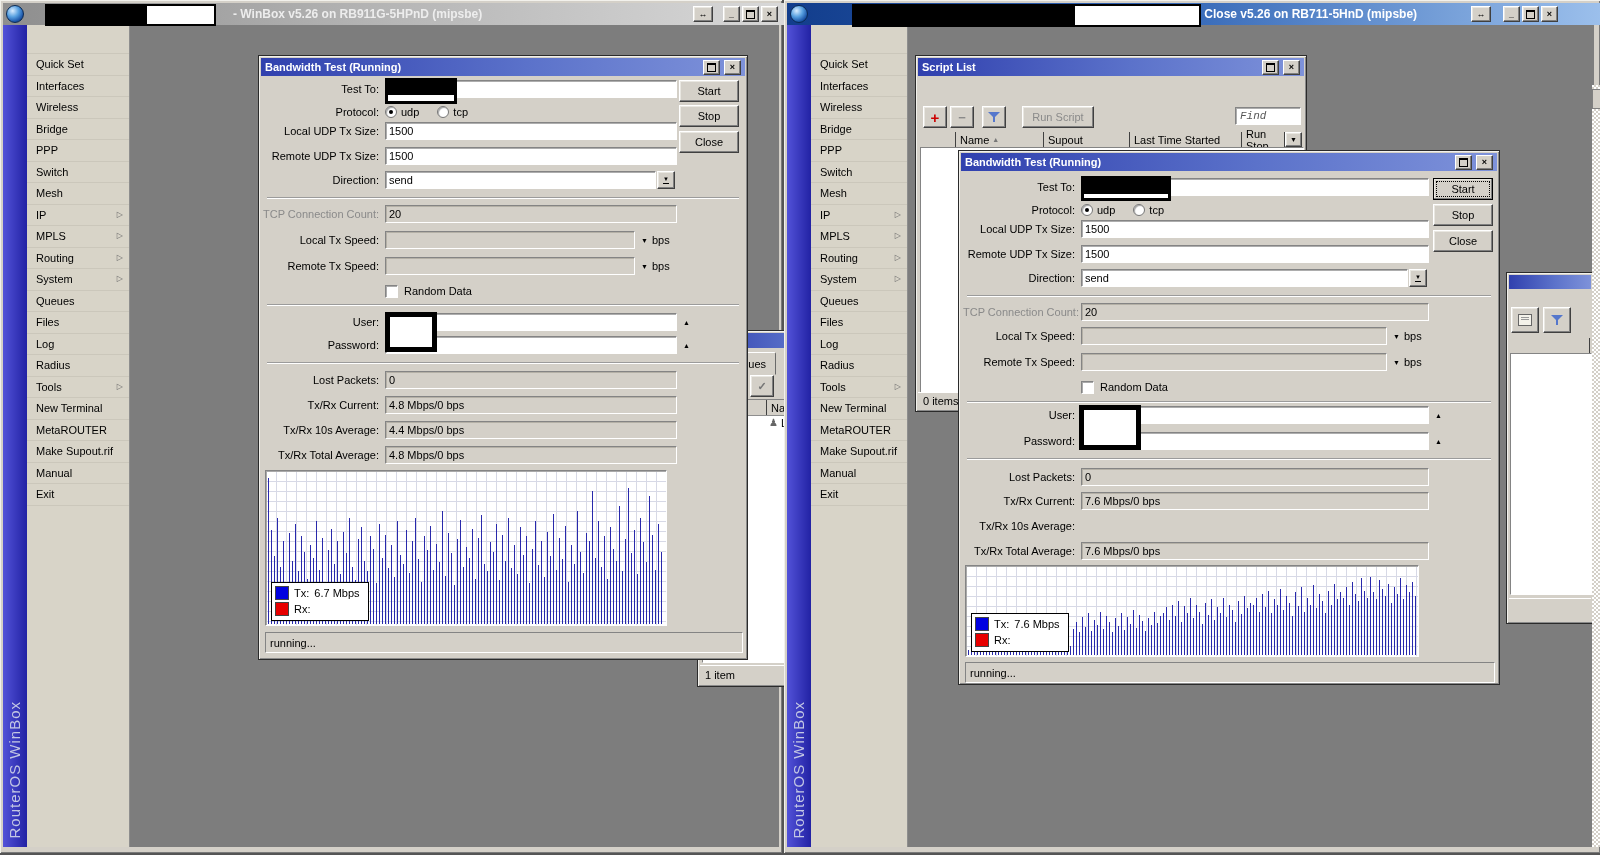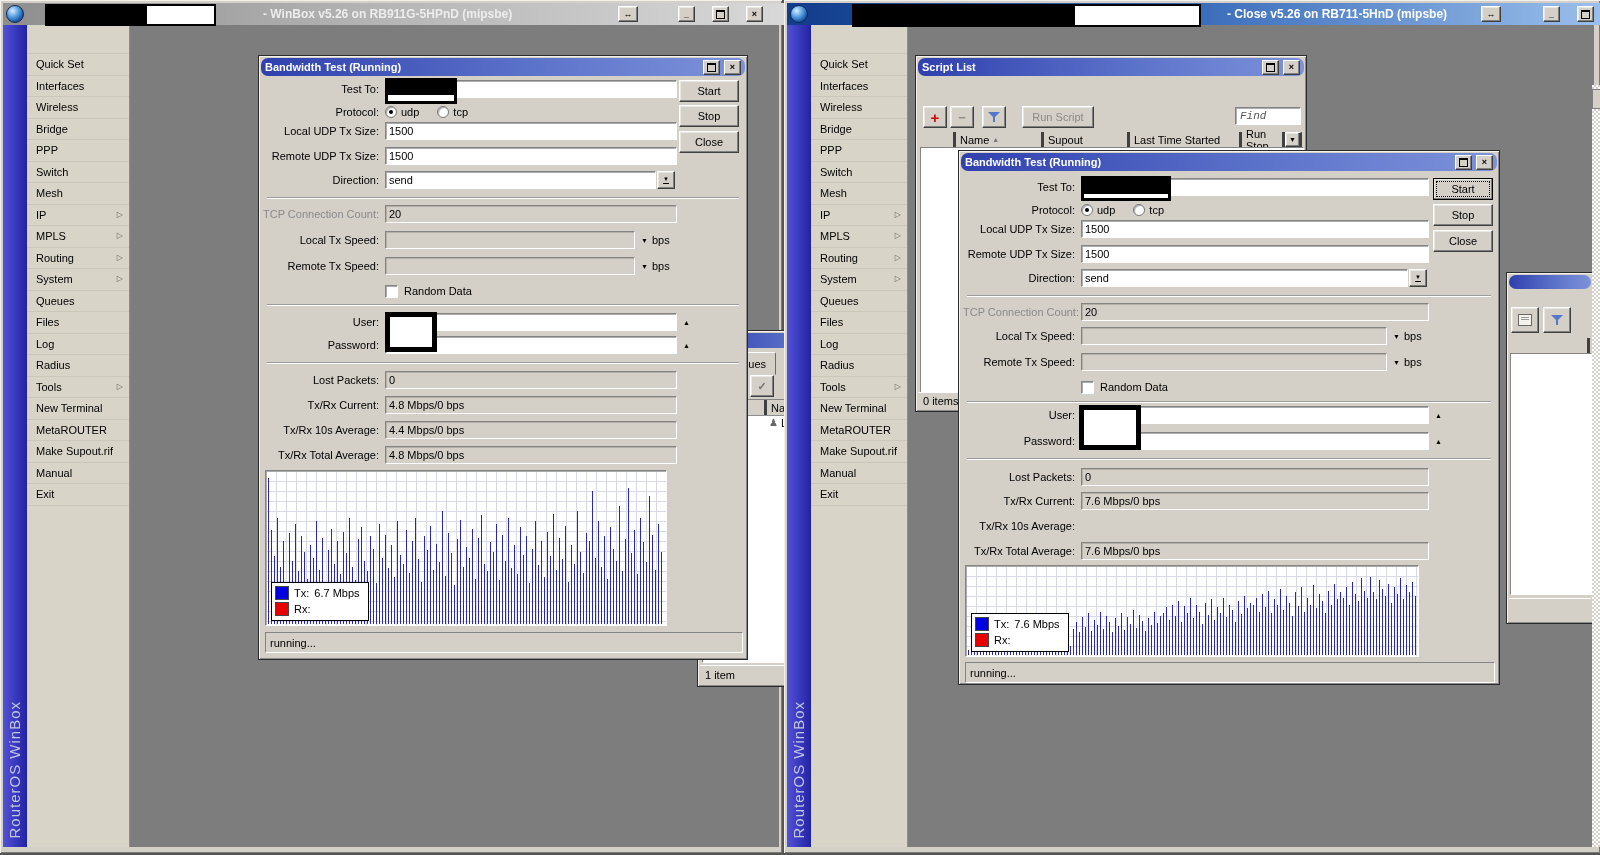--- a/index.html
+++ b/index.html
@@ -1,39 +1,39 @@
 <!DOCTYPE html>
 <html><head>
 <meta charset="utf-8">
 <style>
   html,body{margin:0;padding:0;background:#4a4a4a;font-family:"Liberation Sans",sans-serif;font-size:11px;color:#000;}
   #root{position:relative;width:1600px;height:855px;overflow:hidden;background:#555;}
   .abs{position:absolute;}
   
   .winframe{position:absolute;background:#d4d0c8;box-shadow:inset 1px 1px 0 #f2f1ec, inset -1px -1px 0 #7a7a7a;}
-  .titlebar{position:absolute;height:22px;display:flex;align-items:center;gap:17px;padding:0 3px;}
+  .titlebar{position:absolute;height:22px;display:flex;align-items:center;gap:2px;padding:0 3px;}
   .titlebar.active{background:linear-gradient(90deg,#123d8c 0%,#2f63b4 45%,#9cc0ec 100%);}
   .titlebar.inactive{background:linear-gradient(90deg,#8e8e8e 0%,#b6b6b6 50%,#d8d8d8 100%);}
   .titlebar .title{font-weight:bold;font-size:12px;white-space:nowrap;}
   .titlebar.active .title{color:#fff;}
   .titlebar.inactive .title{color:#ededed;}
   .appicon{width:16px;height:16px;border-radius:50%;flex:none;background:radial-gradient(circle at 35% 30%,#d8ecff,#57a0e0 40%,#1c55a8 72%,#0b2d62);border:1px solid #0a2a55;}
   .tbtn{width:15px;height:14px;flex:none;background:#d4d0c8;border:1px solid;border-color:#fff #404040 #404040 #fff;box-shadow:inset -1px -1px 0 #808080,inset 1px 1px 0 #e9e7e1;display:flex;align-items:center;justify-content:center;font-size:9px;font-weight:bold;color:#000;line-height:1;}
   .sp{flex:1;}
   .brand{position:absolute;background:linear-gradient(90deg,#5252d8,#2222a4);}
   .brandtext{position:absolute;bottom:8px;left:3px;writing-mode:vertical-rl;transform:rotate(180deg);font-size:15px;color:#c3c7e4;letter-spacing:1px;white-space:nowrap;}
   .sidebar{position:absolute;background:#d8d4c8;border-right:1px solid #8e8e8e;padding-top:28px;box-sizing:border-box;}
   .menu-item{height:20.5px;line-height:20.5px;border-bottom:1px solid #cbc7bb;padding:0 6px 0 9px;display:flex;align-items:center;cursor:default;}
   .menu-item span.lbl{flex:1;}
   .marrow{font-size:8px;color:#6a6a6a;}
   .workspace{position:absolute;background:#7d7d7d;}
   .redact{position:absolute;border:2px solid #000;}
   
   .dlg{position:absolute;background:#d4d0c8;border:1px solid #2b2b2b;box-shadow:inset 1px 1px 0 #f2f1ec,inset -1px -1px 0 #8a8a8a;}
-  .dlg-title{position:absolute;left:2px;right:2px;top:2px;height:18px;background:linear-gradient(90deg,#3040ae,#5b72ca 55%,#7e92da);display:flex;align-items:center;gap:4px;color:#fff;font-weight:bold;padding:0 4px;border-radius:7px;}
+  .dlg-title{position:absolute;left:2px;right:2px;top:2px;height:18px;background:linear-gradient(90deg,#3040ae,#5b72ca 55%,#7e92da);display:flex;align-items:center;gap:4px;color:#fff;font-weight:bold;padding:0 4px;}
   .dtb{width:15px;height:13px;flex:none;background:#d4d0c8;border:1px solid;border-color:#fff #404040 #404040 #fff;box-shadow:inset -1px -1px 0 #808080;display:flex;align-items:center;justify-content:center;font-size:9px;font-weight:bold;color:#000;line-height:1;}
   .maxglyph{width:7px;height:6px;border:1px solid #000;border-top-width:2px;display:block;}
   .frow{position:absolute;left:4px;display:flex;align-items:center;height:18px;}
   .flabel{width:var(--lblw);text-align:right;padding-right:6px;white-space:nowrap;flex:none;}
   .flabel.dis{color:#8a8a8a;}
   .tfield{height:16px;background:#fff;border:1px solid;border-color:#848484 #fff #fff #848484;box-shadow:inset 1px 1px 0 #adadad;padding:0 3px;display:flex;align-items:center;box-sizing:content-box;position:relative;}
   .dfield{height:16px;background:#d4d0c8;border:1px solid;border-color:#848484 #fff #fff #848484;box-shadow:inset 1px 1px 0 #b4b0a6;padding:0 3px;display:flex;align-items:center;position:relative;}
   .w-full{width:var(--fldw);}
   .w-spd{width:var(--spdw);}
   .btn{background:#d4d0c8;border:1px solid;border-color:#fff #404040 #404040 #fff;box-shadow:inset -1px -1px 0 #808080,inset 1px 1px 0 #e9e7e1;display:flex;align-items:center;justify-content:center;font-size:11px;}
@@ -59,21 +59,21 @@
   .tab{height:18px;padding:0 9px;display:flex;align-items:center;background:#cdc9bd;border:1px solid;border-color:#fff #6a6a6a #b4b0a6 #fff;border-radius:2px 2px 0 0;margin-right:1px;}
   .tab.active{height:21px;background:#d4d0c8;border-bottom-color:#d4d0c8;}
   .tool{width:22px;height:20px;}
   .plus{color:#c00;font-size:15px;font-weight:bold;line-height:1;}
   .minus{color:#8a8a8a;font-size:13px;font-weight:bold;line-height:1;}
   .funnel{display:inline-block;position:relative;width:12px;height:12px;}
   .funnel::before{content:"";position:absolute;left:0;top:1px;border-left:6px solid transparent;border-right:6px solid transparent;border-top:6px solid #5577cc;}
   .funnel::after{content:"";position:absolute;left:5px;top:6px;width:2px;height:5px;background:#5577cc;}
   .find{position:absolute;height:16px;background:#fff;border:1px solid;border-color:#848484 #fff #fff #848484;box-shadow:inset 1px 1px 0 #adadad;font-style:italic;color:#555;display:flex;align-items:center;padding:0 4px;font-family:Liberation Mono, monospace;}
   .cols{position:absolute;display:flex;height:15px;background:#d4d0c8;border-bottom:1px solid #8e8e8e;}
-  .col{border-right:3px solid #404040;padding:0 4px;display:flex;align-items:center;gap:3px;box-sizing:border-box;}
+  .col{border-right:1px solid #404040;padding:0 4px;display:flex;align-items:center;gap:3px;box-sizing:border-box;}
   .sortmark{font-size:7px;color:#777;}
   .whitelist{position:absolute;background:#fff;border:1px solid;border-color:#848484 #fff #fff #848484;}
   .statusfoot{position:absolute;background:#d4d0c8;border-top:1px solid #fff;display:flex;align-items:center;padding:0 5px;}
   
   .vsb{position:absolute;background-image:linear-gradient(45deg,#d4d0c8 25%,transparent 25%,transparent 75%,#d4d0c8 75%),linear-gradient(45deg,#d4d0c8 25%,#fff 25%,#fff 75%,#d4d0c8 75%);background-size:4px 4px;background-position:0 0,2px 2px;}
   .vsb-thumb{position:absolute;left:0;width:100%;height:18px;background:#d4d0c8;border:1px solid #808080;}
   .pticon{width:12px;height:10px;border:1px solid #666;background:#f4f2ea;position:relative;}
   .pticon::after{content:"";position:absolute;left:2px;top:2px;right:2px;height:1px;background:#999;box-shadow:0 2px 0 #999;}
   .person{font-size:10px;color:#666;line-height:1;}
 </style>

